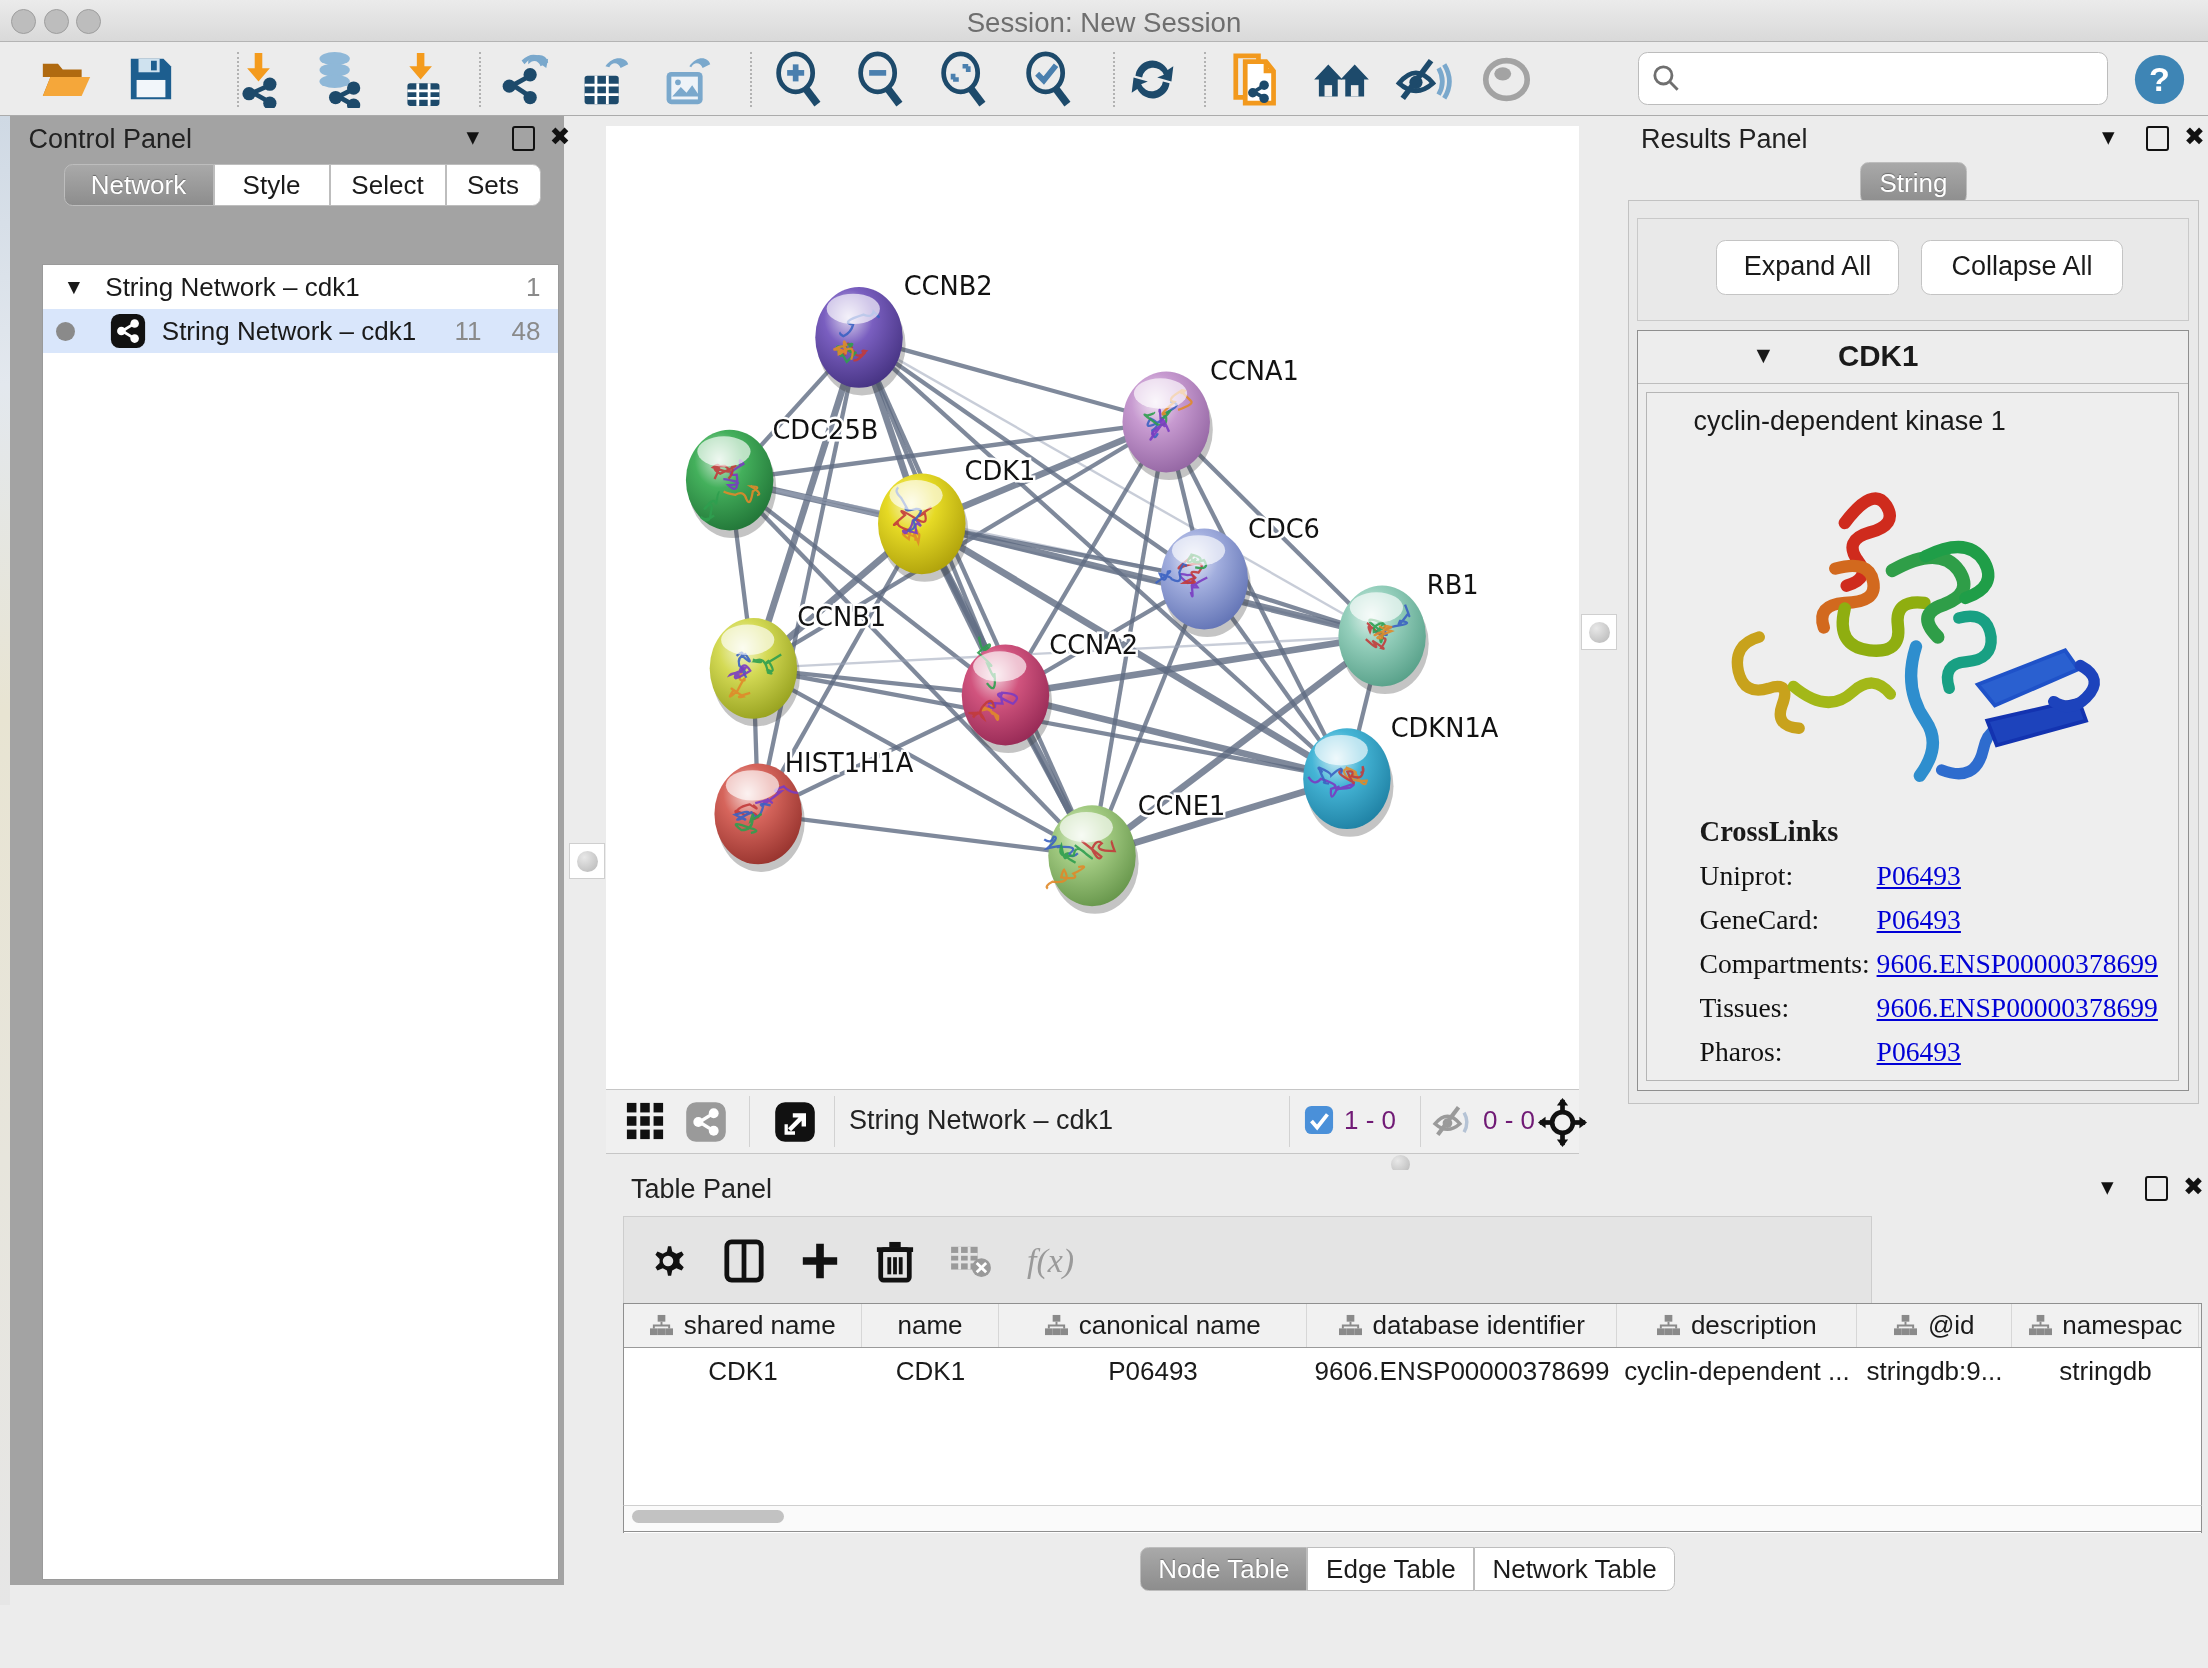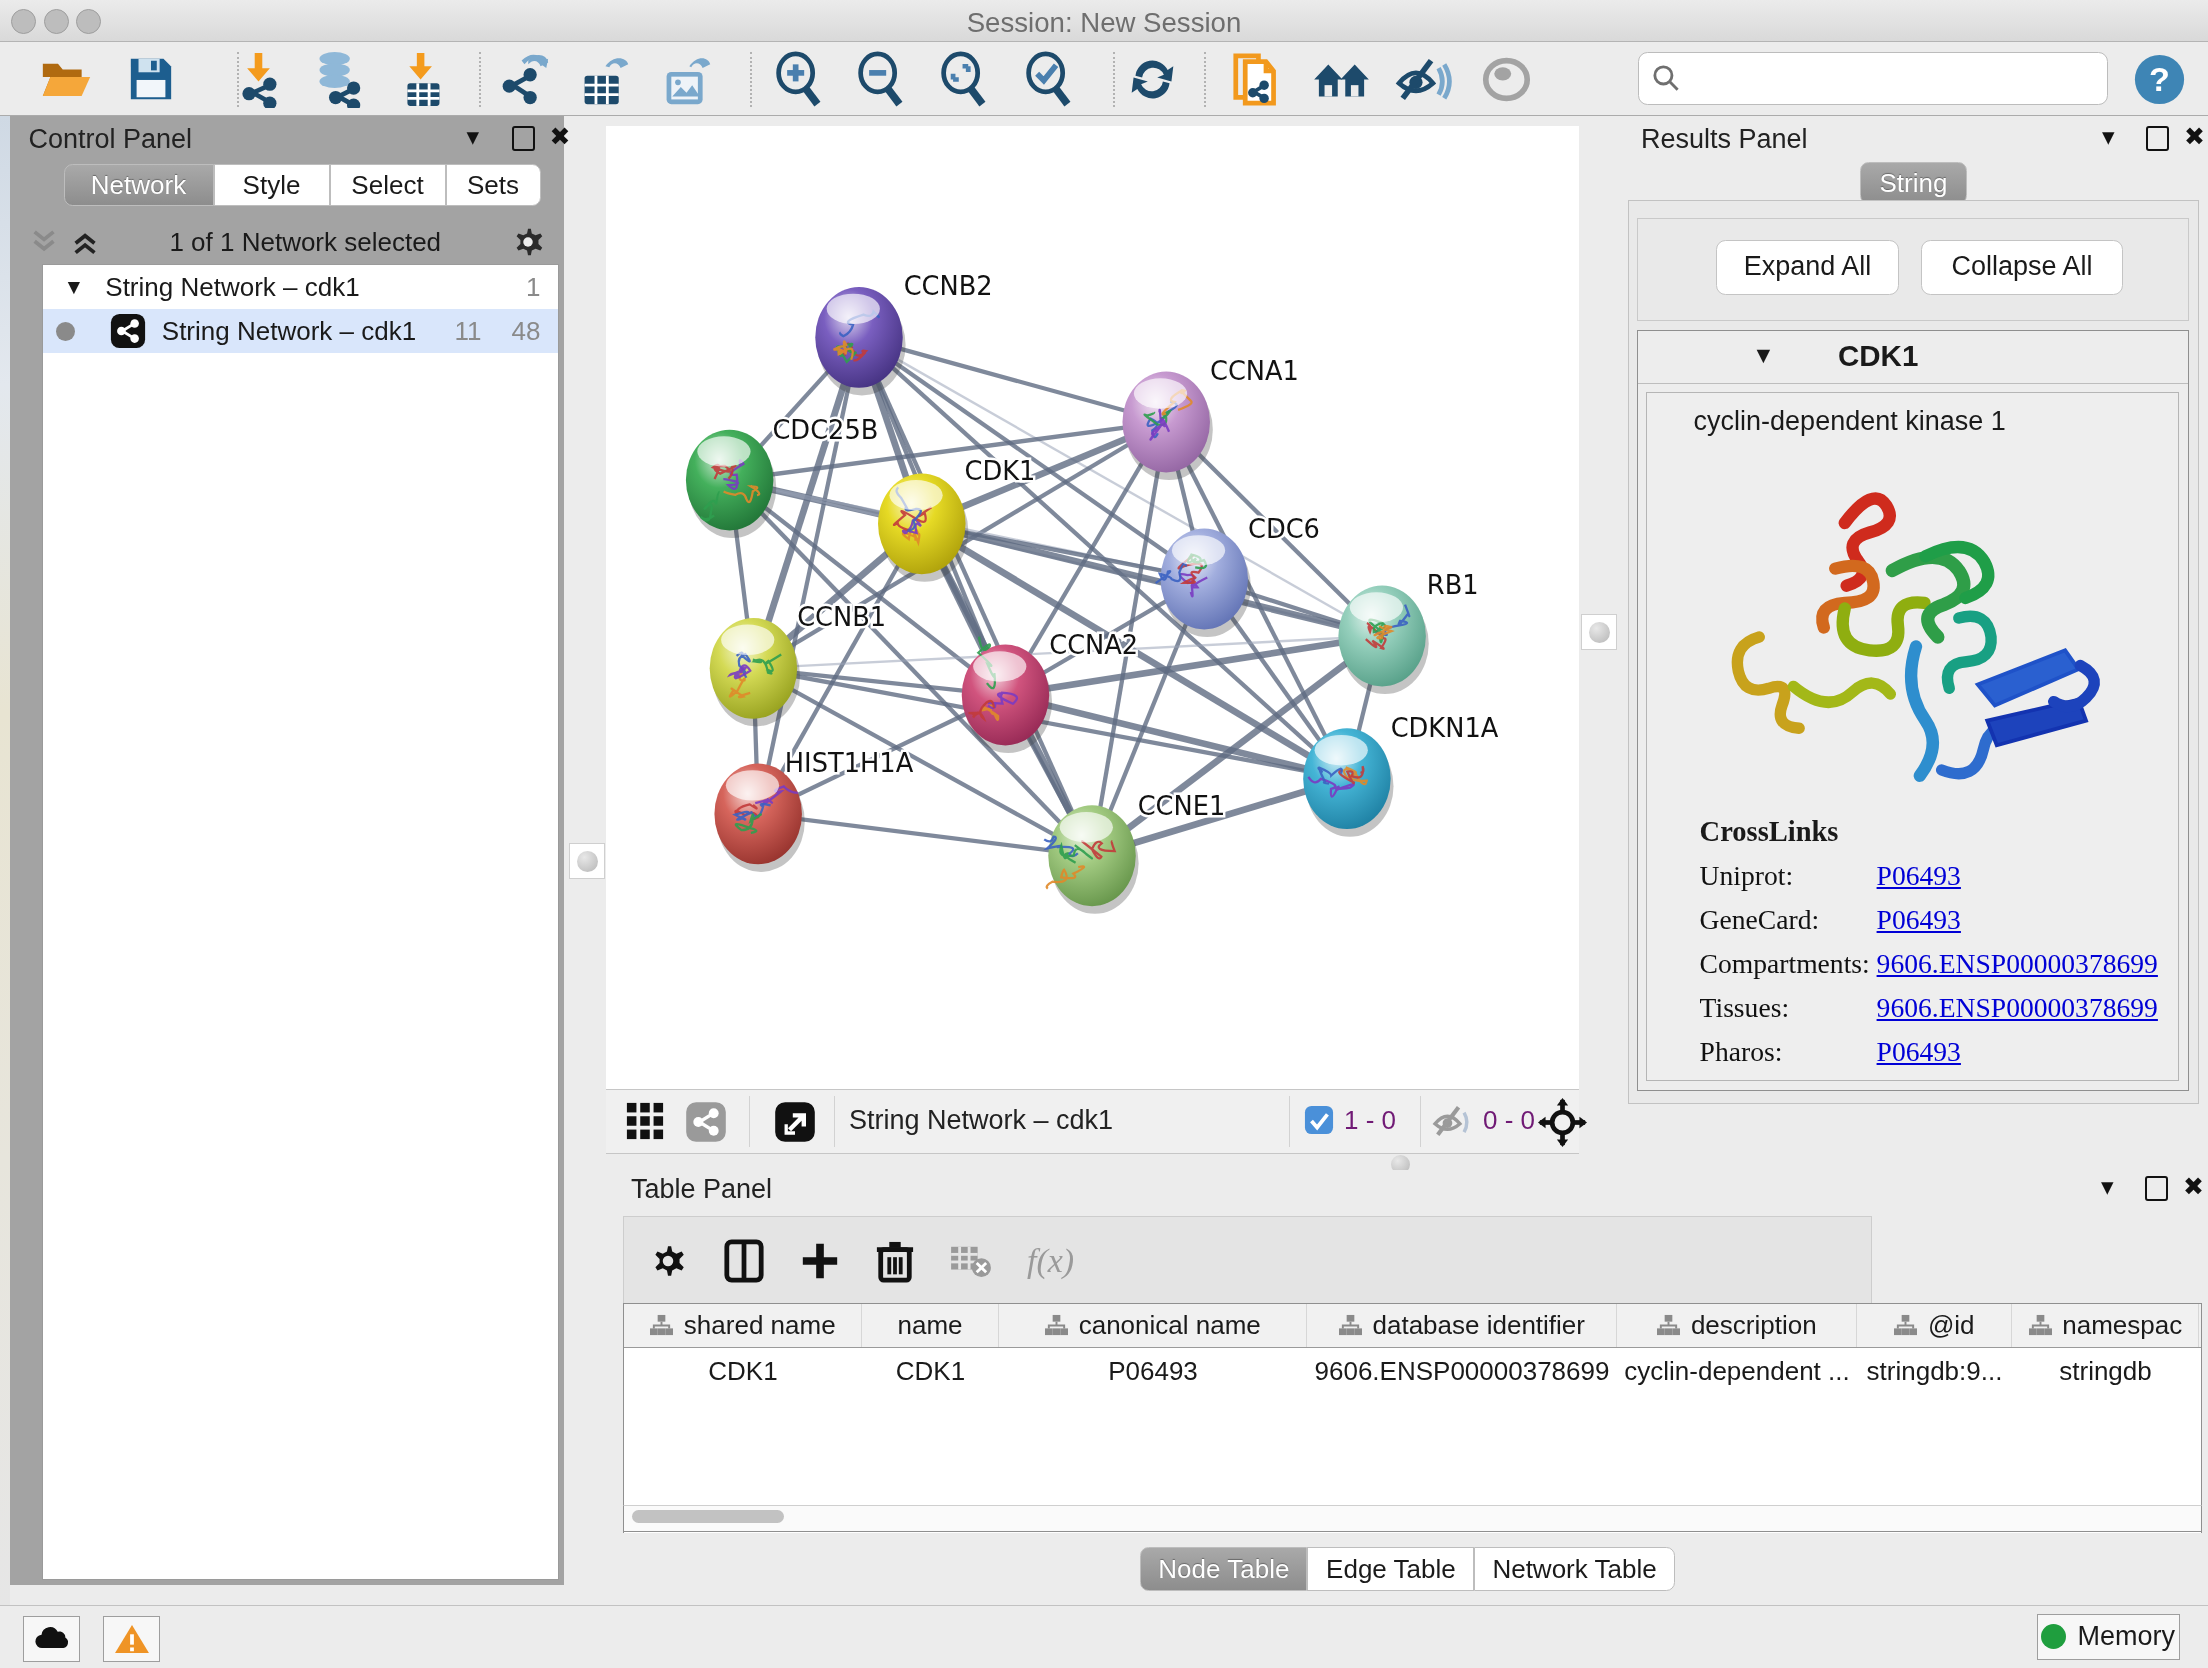--- a/index.html
+++ b/index.html
@@ -323,33 +323,20 @@
   <div class="abs" id="sliver"></div>
 
   <div class="abs" id="control-panel">
     <div class="abs panel-title" style="left:19px; top:7.6px">Control Panel</div>
     <div class="abs win-ctrl" style="left:457px; top:5.7px">▾</div>
     <div class="abs" style="left:502px; top:9.5px"><span class="ctrl-sq"></span></div>
     <div class="abs win-ctrl" style="left:540px; top:5.7px; font-weight:bold">✖</div>
 
     <div id="cp-tabs"><span class="tab active" style="width: 150px;">Network</span><span class="tab" style="width: 116px;">Style</span><span class="tab" style="width: 116px;">Select</span><span class="tab" style="width: 95px;">Sets</span></div>
 
-    <div id="cp-status">
-      <svg width="32" height="28.5" viewBox="0 0 34 30">
-          <path d="M6 4 l10 8 10-8 M6 14 l10 8 10-8" fill="none" stroke="#8a8a8a" stroke-width="4"></path>
-        </svg>
-      <svg width="32" height="28.5" viewBox="0 0 34 30" style="margin-left:9.5px">
-          <path d="M6 26 l10-8 10 8 M6 16 l10-8 10 8" fill="none" stroke="#222" stroke-width="4"></path>
-        </svg>
-      <span style="flex:1; text-align:center">1 of 1 Network selected</span>
-      <svg width="38" height="38" viewBox="0 0 40 40">
-          <path d="M20 6 l3 0 1 5 4 2 5-2 2 3 -4 4 0 4 4 4 -2 3 -5-2 -4 2 -1 5 -3 0 -1-5 -4-2 -5 2 -2-3 4-4 0-4 -4-4 2-3 5 2 4-2z" fill="#2b2b2b"></path>
-          <circle cx="20" cy="20" r="5" fill="#ececec"></circle>
-        </svg>
-    </div>
 
     <div id="net-tree">
       <div class="tree-row">
         <span style="margin-left:21px; font-size:21px">▼</span>
         <span style="margin-left:21px">String Network – cdk1</span>
         <span class="tree-count" style="right:17px">1</span>
       </div>
       <div class="tree-row selected">
         <span style="margin-left:13.3px; width:19px; height:19px; border-radius:50%; background:#8a8a8a; display:inline-block"></span>
         <svg width="38" height="38" viewBox="0 0 40 40" style="margin-left:34px">
@@ -854,33 +841,15 @@
       <div id="tp-body">
           <div><span class="td" style="width: 238px;">CDK1</span><span class="td" style="width: 137px;">CDK1</span><span class="td" style="width: 308px;">P06493</span><span class="td" style="width: 310px;">9606.ENSP00000378699</span><span class="td" style="width: 240px;">cyclin-dependent ...</span><span class="td" style="width: 155px;">stringdb:9...</span><span class="td" style="width: 187px;">stringdb</span></div>
         </div>
     </div>
     <div id="tp-scroll">
         <div id="tp-thumb"></div>
       </div>
     <div id="tp-tabs"><span class="tab active">Node Table</span><span class="tab">Edge Table</span><span class="tab">Network Table</span></div>
   </div>
 
-  <div class="abs" id="statusbar">
-    <div class="sb-btn" style="left:23px">
-      <svg width="38" height="27" viewBox="0 0 40 28">
-          <path d="M10 24 a7 7 0 0 1 -1-14 a9 9 0 0 1 17-3 a6 6 0 0 1 8 6 a6 6 0 0 1 -2 11z" fill="#111"></path>
-        </svg>
-    </div>
-    <div class="sb-btn" style="left:103px">
-      <svg width="38" height="32" viewBox="0 0 40 34">
-          <path d="M20 2 L38 32 H2z" fill="#ef9426"></path>
-          <rect x="18" y="12" width="4" height="11" fill="#fff"></rect>
-          <rect x="18" y="26" width="4" height="4" fill="#fff"></rect>
-        </svg>
-    </div>
-    <div id="memory-btn">
-      <div id="memory-dot"></div>
-      <span>Memory</span>
-    </div>
-  </div>
 
 </div>
 
 
 </body></html>

